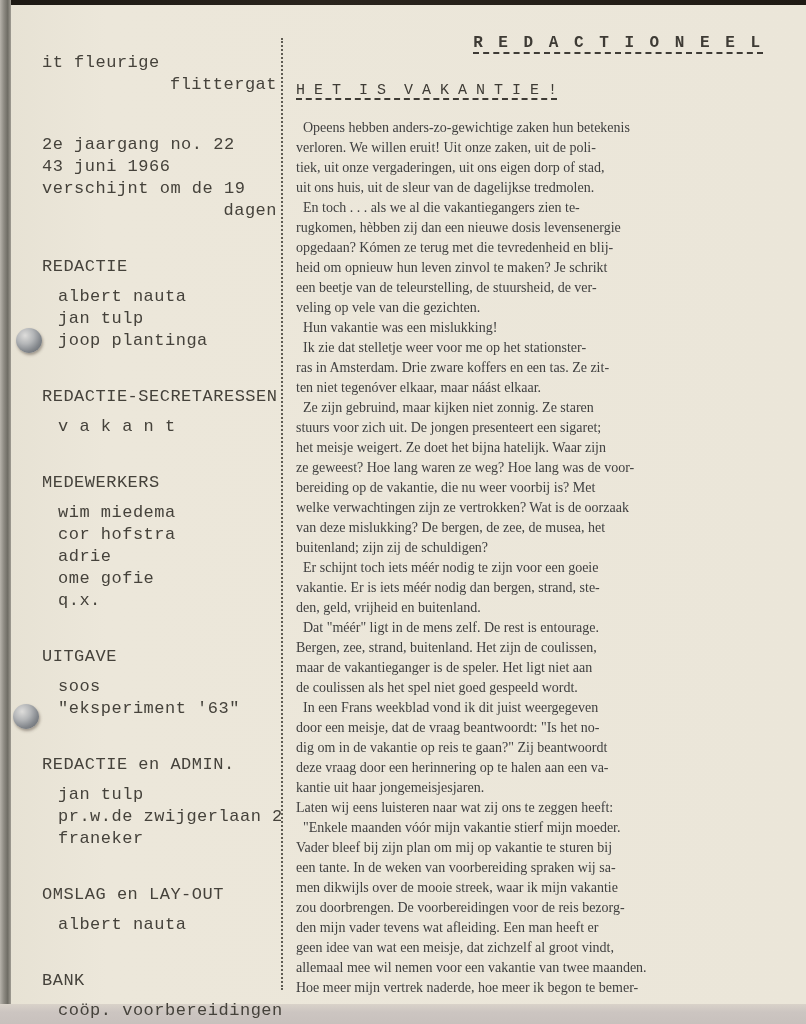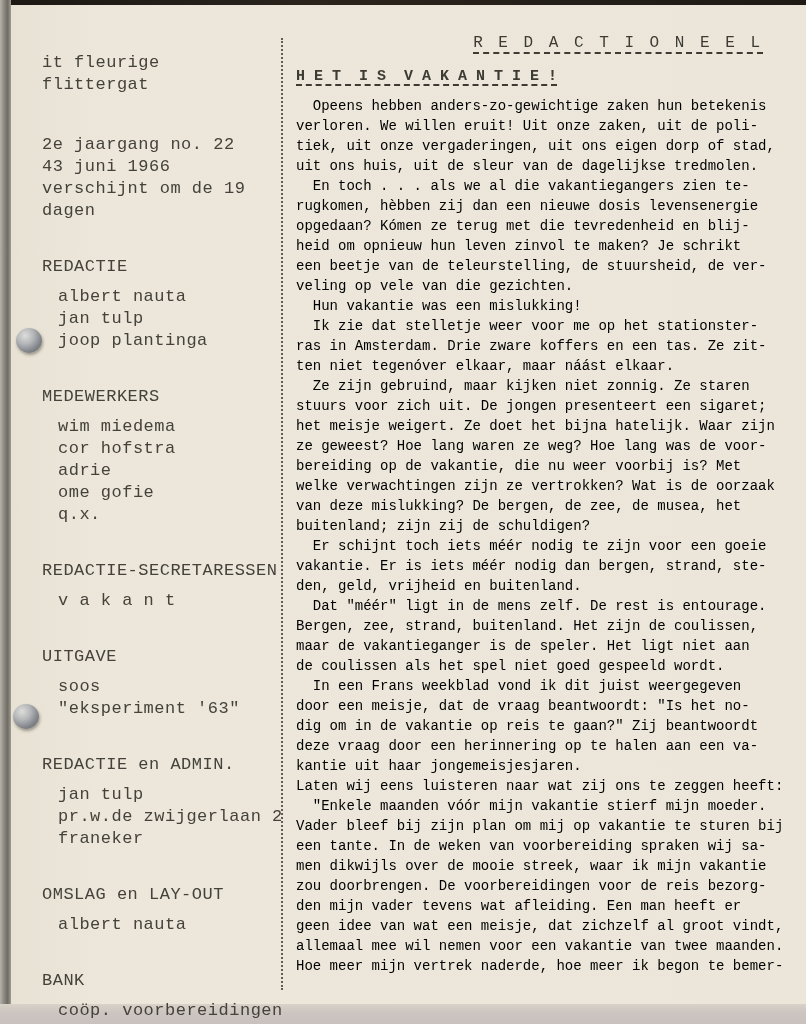--- a/index.html
+++ b/index.html
@@ -41,43 +41,44 @@
     position:absolute; left:281px; top:38px; height:952px; width:0;
     border-left:2px dotted #5f5c53;
   }
   
   .sidebar {
     position:absolute; left:42px; top:52px; width:235px;
     color:#45423b; font-size:17px; line-height:22px;
     letter-spacing:.5px;
   }
   .masthead-line { white-space:pre; }
-  .align-right { text-align:left; }
+  .align-right { text-align:right; }
   .masthead-issue-block { margin-top:38px; }
   .colophon-section-heading { margin-top:34px; white-space:pre; }
   .colophon-section-lines { margin-top:8px; margin-left:16px; white-space:pre; }
   
   .article {
     position:absolute; left:296px; top:34px; width:505px;
     color:#44413b;
   }
   .article-rubric {
     font-size:16px; letter-spacing:3px; text-align:right; padding-right:38px;
-    font-weight:normal; color:#3e3b35;
+    font-weight:bold; color:#3e3b35;
     text-decoration:underline dashed; text-underline-offset:5px; text-decoration-thickness:2px;
     white-space:pre;
   }
   .article-title {
-    margin-top:16px; font-size:15px; font-weight:bold; color:#3e3b35;
+    margin-top:30px; font-size:15px; font-weight:normal; color:#3e3b35;
     text-decoration:underline dashed; text-underline-offset:4px; text-decoration-thickness:2px;
     white-space:pre;
   }
   .article-body {
-    margin-top:11px; font-size:14px; line-height:20px; white-space:pre;
-    color:#000000;
+    margin-top:19px; font-size:14px; line-height:20px; white-space:pre;
+    color:#404040;
+    font-family:Liberation Serif, serif;
   }
 </style>
 </head>
 <body>
 
 <div class="scan">
 
   <div class="page-sheet"></div>
   <div class="scan-top-edge"></div>
   <div class="scan-left-edge"></div>
@@ -97,31 +98,31 @@
 
     <div>
   <section>
     <div class="colophon-section-heading">REDACTIE</div>
     <div class="colophon-section-lines">albert nauta
 jan tulp
 joop plantinga</div>
   </section>
 
   <section>
+    <div class="colophon-section-heading">REDACTIE-SECRETARESSEN</div>
+    <div class="colophon-section-lines">v a k a n t</div>
+  </section>
+
+  <section>
     <div class="colophon-section-heading">MEDEWERKERS</div>
     <div class="colophon-section-lines">wim miedema
 cor hofstra
 adrie
 ome gofie
 q.x.</div>
-  </section>
-
-  <section>
-    <div class="colophon-section-heading">REDACTIE-SECRETARESSEN</div>
-    <div class="colophon-section-lines">v a k a n t</div>
   </section>
 
   <section>
     <div class="colophon-section-heading">UITGAVE</div>
     <div class="colophon-section-lines">soos
 "eksperiment '63"</div>
   </section>
 
   <section>
     <div class="colophon-section-heading">REDACTIE en ADMIN.</div>

